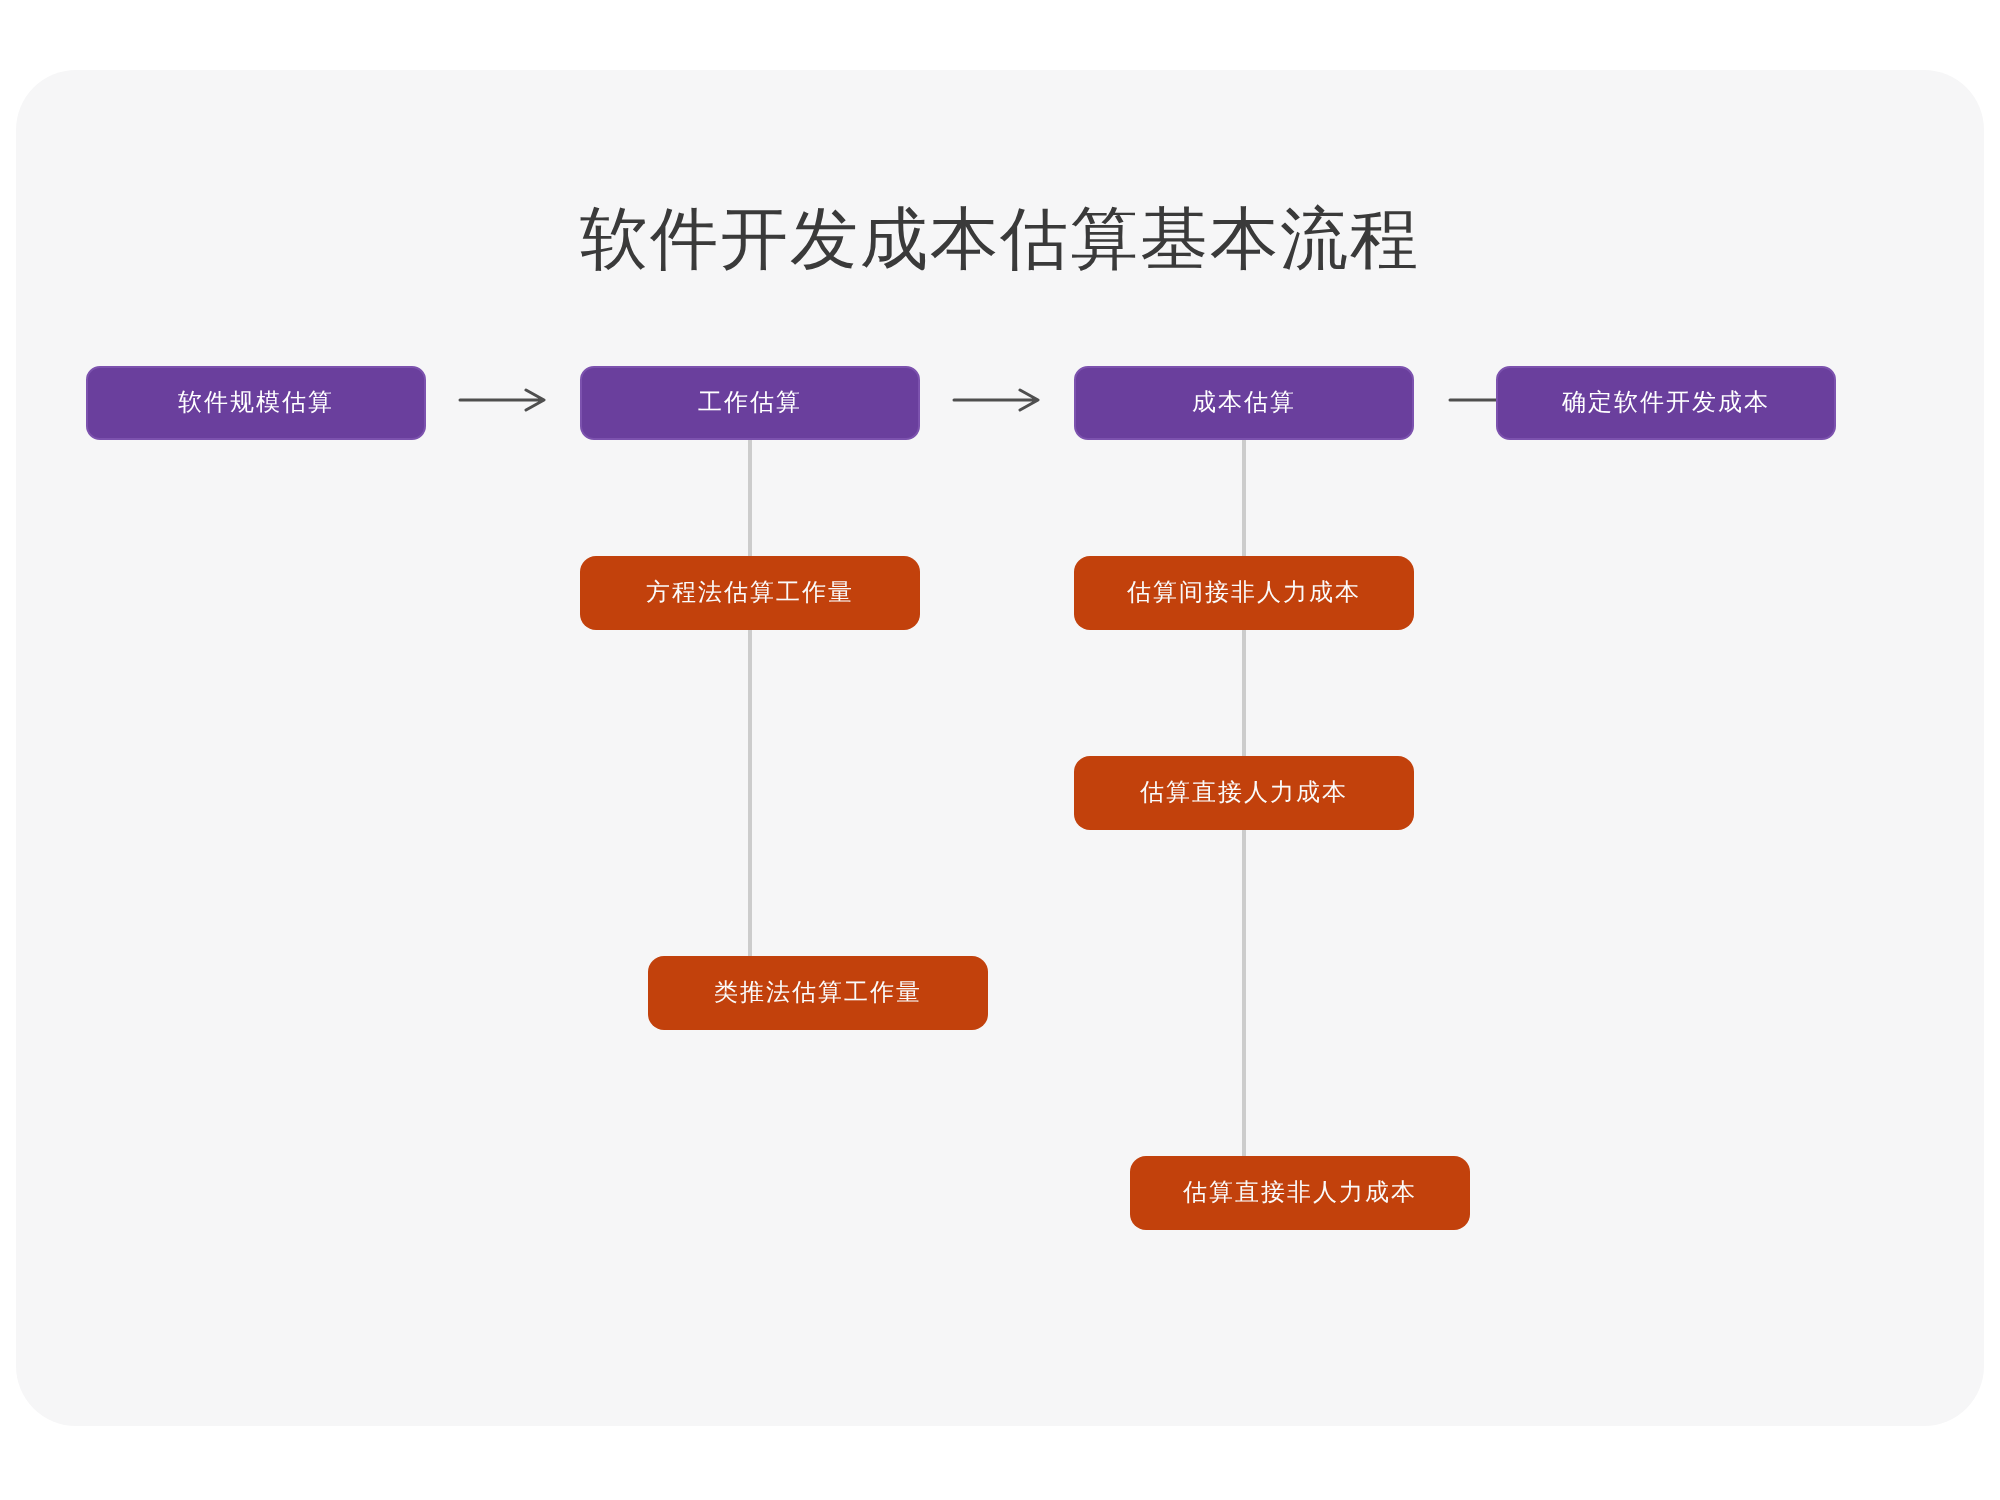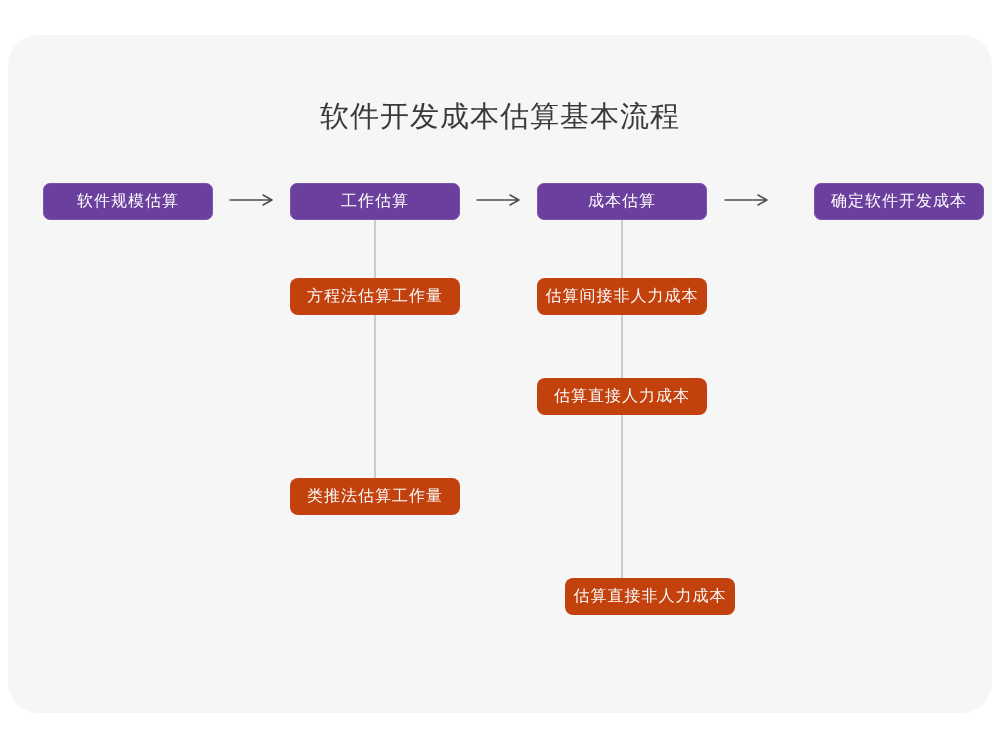--- a/index.html
+++ b/index.html
@@ -20,34 +20,34 @@
     width: 984px; height: 678px;
     background: #f6f6f7;
     border-radius: 30px;
   }
 
   .title {
     position: absolute;
     left: 0; top: 62px;
     width: 100%;
     text-align: center;
-    font-size: 29px;
+    font-size: 34px;
     font-weight: 400;
     color: #3a3a3a;
     letter-spacing: 1px;
   }
 
   .step, .sub {
     position: absolute;
     width: 170px;
     height: 37px;
     display: flex;
     align-items: center;
     justify-content: center;
-    font-size: 16px;
+    font-size: 12px;
     letter-spacing: 1px;
     z-index: 2;
   }
 
   .step {
     background: #6a3f9d;
     border: 1px solid #7c52ae;
     border-radius: 7px;
     color: #ffffff;
   }
@@ -55,21 +55,21 @@
   .sub {
     background: #c2410c;
     border-radius: 8px;
     color: #fafafa;
   }
 
   
   .s1 { left: 35px;  top: 148px; }
   .s2 { left: 282px; top: 148px; }
   .s3 { left: 529px; top: 148px; }
-  .s4 { left: 806px; top: 148px; }
+  .s4 { left: 740px; top: 148px; }
 
   .arrow {
     position: absolute;
     top: 157px;
     z-index: 1;
   }
   .a1 { left: 220px; }
   .a2 { left: 467px; }
   .a3 { left: 715px; }
 
@@ -80,21 +80,21 @@
     z-index: 1;
   }
   .v1 { left: 366px; top: 185px; height: 277px; }
   .v2 { left: 613px; top: 185px; height: 377px; }
 
   
   .c2 { left: 282px; }
   .c3 { left: 529px; }
   .r1 { top: 243px; }
   .r2 { top: 343px; }
-  .r3 { top: 443px; }
+  .r3 { top: 443px; margin-left: 34px; }
   .r4 { top: 543px; margin-left: 28px; }
 </style>
 </head>
 <body>
 
 <div class="canvas">
   <div class="card">
 
     <h1 class="title">软件开发成本估算基本流程</h1>
 

